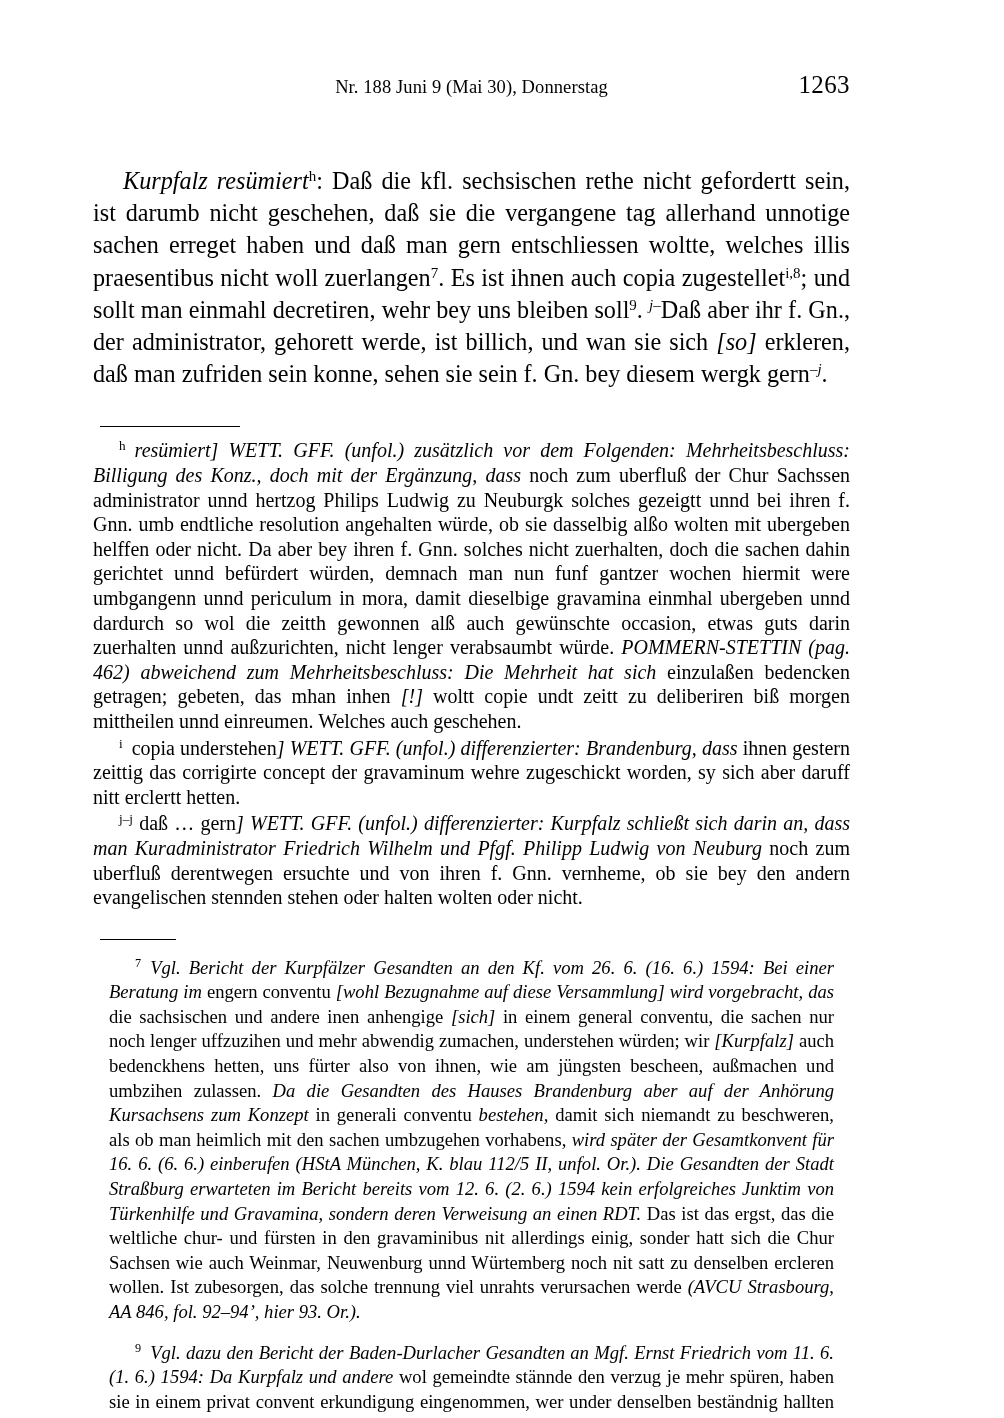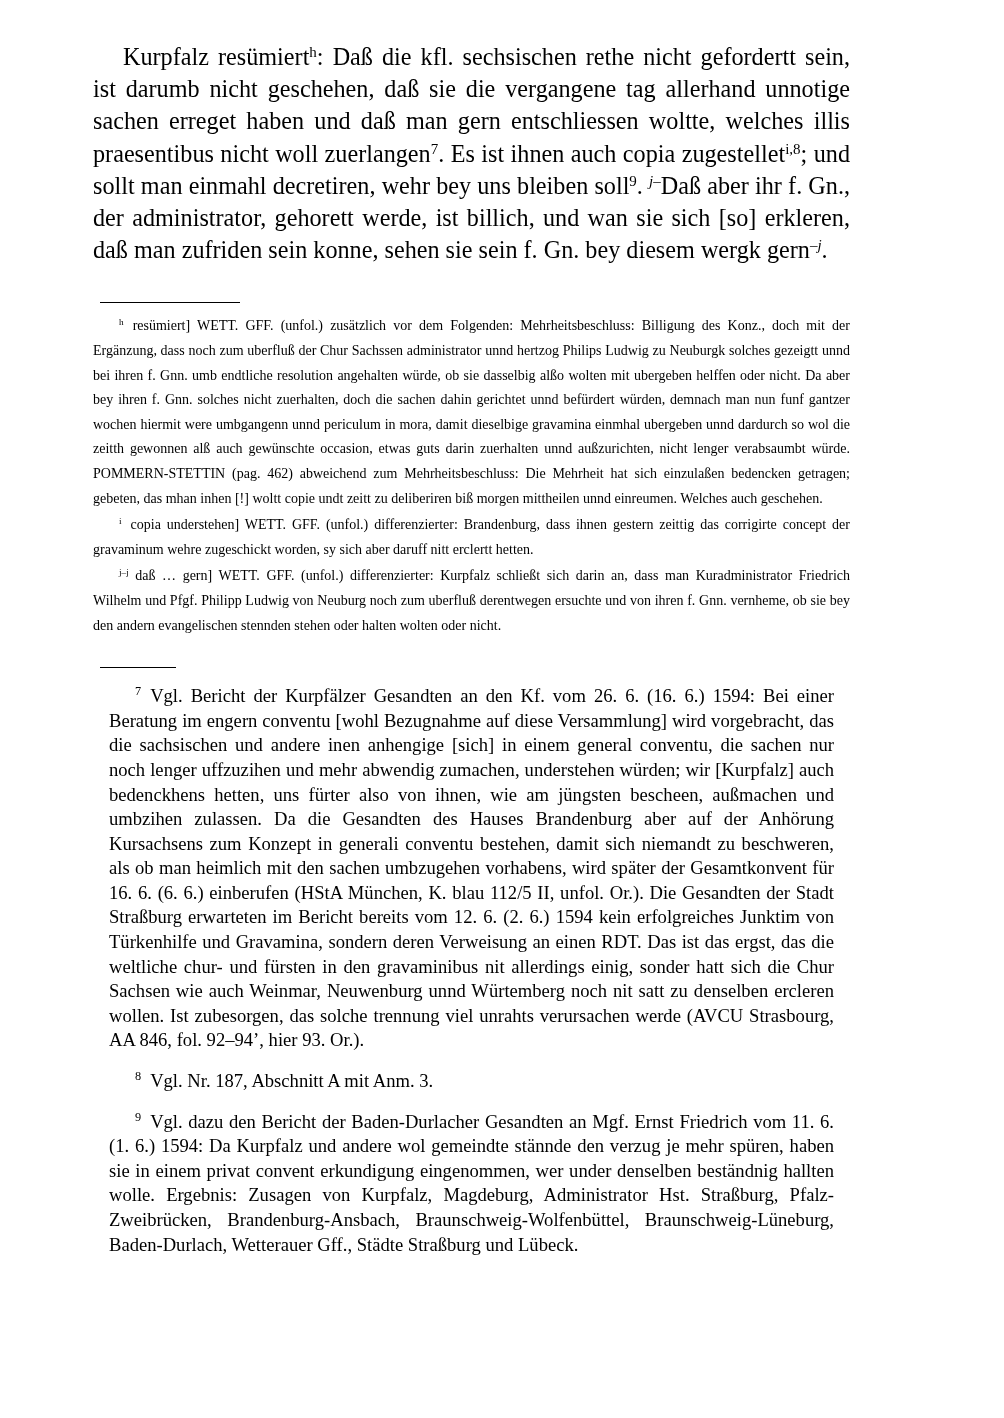--- a/index.html
+++ b/index.html
@@ -59,21 +59,21 @@
     margin-top: 41px;
     font-size: 24.2px;
     line-height: 32.2px;
     text-align: justify;
     text-justify: inter-word;
   }
   .body-block p {
     margin: 0;
     text-indent: 30px;
   }
-  .it { }
+  .it { font-style: italic; }
   sup {
     font-size: 0.62em;
     line-height: 0;
     vertical-align: 0.52em;
   }
   .supmark {
     font-size: 0.62em;
     line-height: 0;
     vertical-align: 0.52em;
     font-style: italic;
@@ -90,21 +90,21 @@
   .rule-notes {
     width: 76px;
     height: 0;
     border-top: 1.2px solid #000;
     margin: 29px 0 0 7px;
   }
 
   
   .apparatus {
     margin-top: 11px;
-    font-size: 14px;
+    font-size: 20px;
     line-height: 24.6px;
     text-align: justify;
   }
   .apparatus p {
     margin: 0 0 0 0;
     text-indent: 26px;
   }
   .apparatus p + p { margin-top: 2px; }
   .note-letter {
     font-size: 0.66em;
@@ -132,20 +132,24 @@
     font-style: normal;
   }
   .note-gap { display: inline-block; width: 9px; }
 </style>
 </head>
 <body>
 
 <div class="page">
   <div class="content">
 
+    <div class="header">
+      <div class="header-title">Nr. 188 Juni 9 (Mai 30), Donnerstag</div>
+      <div class="header-pageno">1263</div>
+    </div>
 
     <div class="body-block">
       <p><span class="it">Kurpfalz resümiert</span><sup>h</sup><span>: Daß die kfl. sechsischen rethe nicht gefordertt sein, ist darumb nicht geschehen, daß sie die vergangene tag allerhand unnotige sachen erreget haben und daß man gern entschliessen woltte, welches illis praesentibus nicht woll zuerlangen</span><sup>7</sup><span>. Es ist ihnen auch copia zugestellet</span><sup>i,8</sup><span>; und sollt man einmahl decretiren, wehr bey uns bleiben soll</span><sup>9</sup><span>. </span><span class="supmark">j–</span><span>Daß aber ihr f. Gn., der administrator, gehorett werde, ist billich, und wan sie sich </span><span class="it">[so]</span><span> erkleren, daß man zufriden sein konne, sehen sie sein f. Gn. bey diesem wergk gern</span><span class="supmark">–j</span><span>.</span></p>
     </div>
 
     <div class="rule-wrap">
       <div class="rule-apparatus"></div>
     </div>
 
     <div class="apparatus">
@@ -158,19 +162,18 @@
     </div>
 
     <div class="rule-wrap">
       <div class="rule-notes"></div>
     </div>
 
     <div class="notes">
 
       <p><span class="note-num">7</span><span class="note-gap"></span><span class="it">Vgl. Bericht der Kurpfälzer Gesandten an den Kf. vom 26. 6. (16. 6.) 1594: Bei einer Beratung im</span><span> engern conventu </span><span class="it">[wohl Bezugnahme auf diese Versammlung] wird vorgebracht, das</span><span> die sachsischen und andere inen anhengige </span><span class="it">[sich]</span><span> in einem general conventu, die sachen nur noch lenger uffzuzihen und mehr abwendig zumachen, understehen würden; wir </span><span class="it">[Kurpfalz]</span><span> auch bedenckhens hetten, uns fürter also von ihnen, wie am jüngsten bescheen, außmachen und umbzihen zulassen. </span><span class="it">Da die Gesandten des Hauses Brandenburg aber auf der Anhörung Kursachsens zum Konzept</span><span> in generali conventu </span><span class="it">bestehen,</span><span> damit sich niemandt zu beschweren, als ob man heimlich mit den sachen umbzugehen vorhabens, </span><span class="it">wird später der Gesamtkonvent für 16. 6. (6. 6.) einberufen (HStA München, K. blau 112/5 II, unfol. Or.). Die Gesandten der Stadt Straßburg erwarteten im Bericht bereits vom 12. 6. (2. 6.) 1594 kein erfolgreiches Junktim von Türkenhilfe und Gravamina, sondern deren Verweisung an einen RDT.</span><span> Das ist das ergst, das die weltliche chur- und fürsten in den gravaminibus nit allerdings einig, sonder hatt sich die Chur Sachsen wie auch Weinmar, Neuwenburg unnd Würtemberg noch nit satt zu denselben ercleren wollen. Ist zubesorgen, das solche trennung viel unrahts verursachen werde </span><span class="it">(AVCU Strasbourg, AA 846, fol. 92–94’, hier 93. Or.).</span></p>
 
-      <p><span class="note-num">8</span><span class="note-gap"></span><span class="it">Vgl. Nr. 187, Abschnitt A mit Anm. 3.</span></p>
 
       <p><span class="note-num">9</span><span class="note-gap"></span><span class="it">Vgl. dazu den Bericht der Baden-Durlacher Gesandten an Mgf. Ernst Friedrich vom 11. 6. (1. 6.) 1594: Da Kurpfalz und andere</span><span> wol gemeindte stännde den verzug je mehr spüren, haben sie in einem privat convent erkundigung eingenommen, wer under denselben beständnig hallten wolle. </span><span class="it">Ergebnis: Zusagen von Kurpfalz, Magdeburg, Administrator Hst. Straßburg, Pfalz-Zweibrücken, Brandenburg-Ansbach, Braunschweig-Wolfenbüttel, Braunschweig-Lüneburg, Baden-Durlach, Wetterauer Gff., Städte Straßburg und Lübeck.</span></p>
     </div>
 
   </div>
 </div>
 
 </body></html>

